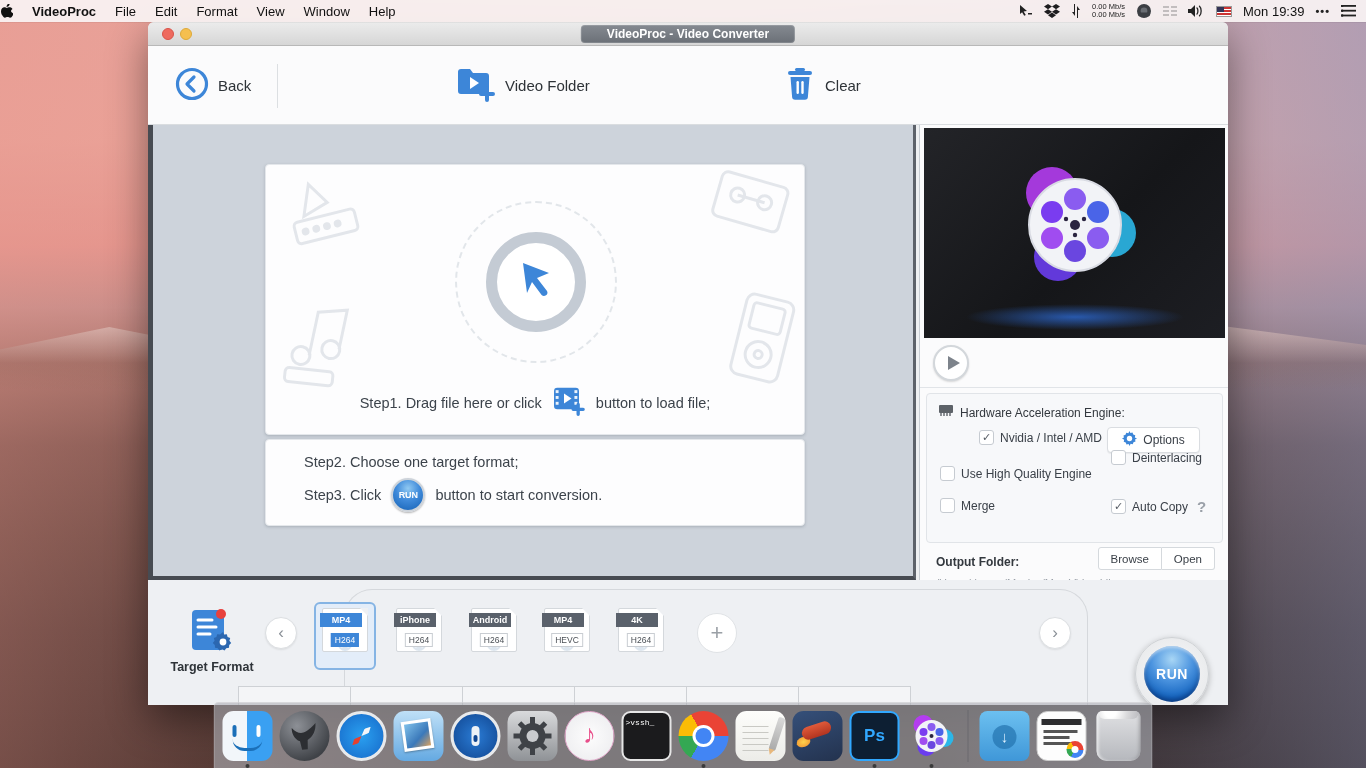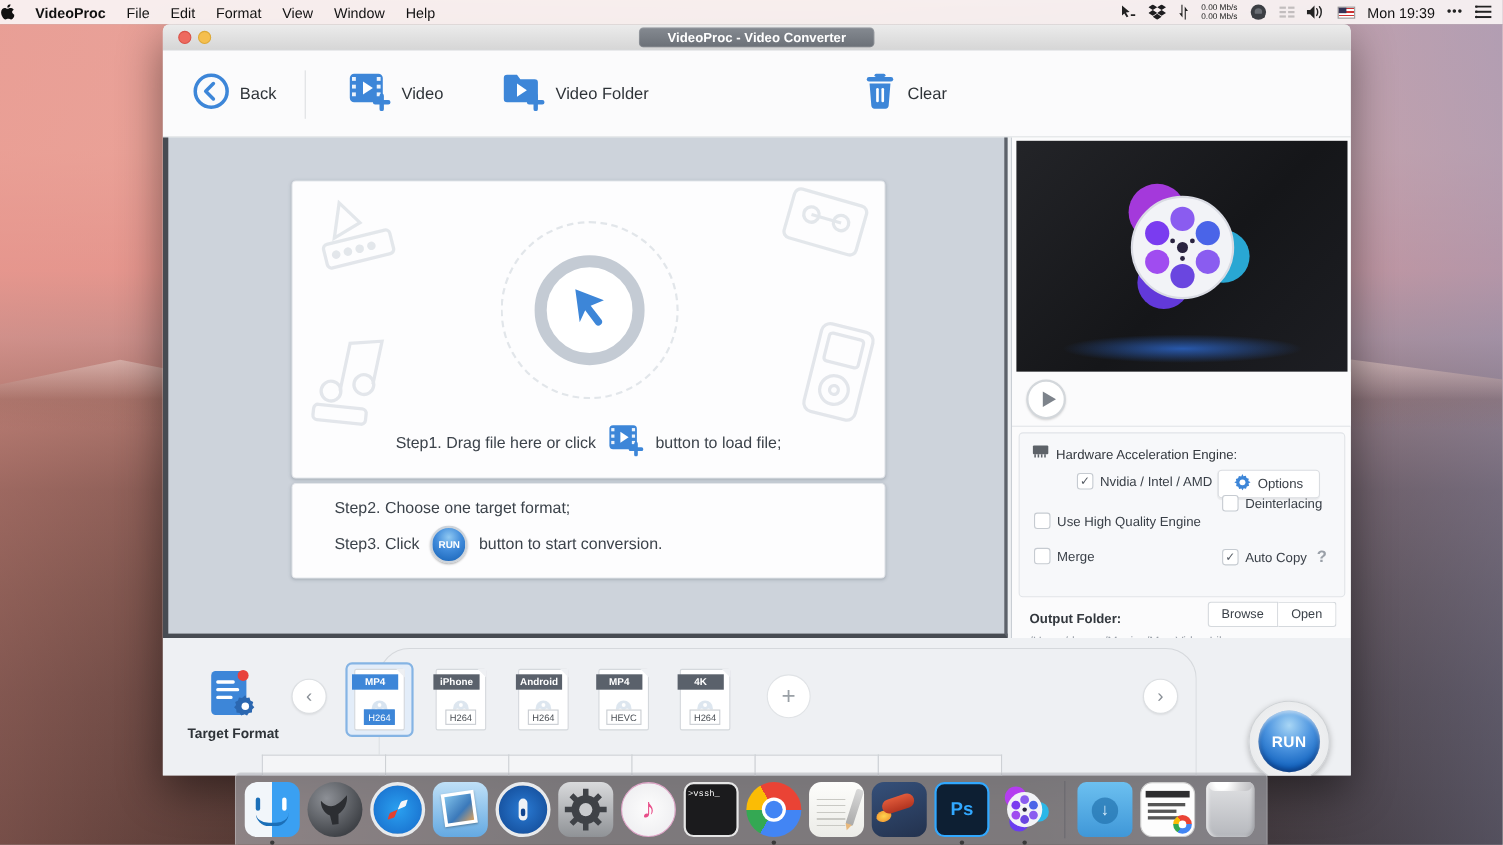--- a/index.html
+++ b/index.html
@@ -102,21 +102,21 @@
   
   .bottom-strip { position:absolute; left:0; top:558px; width:1080px; height:125px; background:#eef0f3; }
   .strip-outline { position:absolute; left:196px; top:9px; width:744px; height:120px;
     border:1px solid #d5d8dc; border-bottom:none; border-radius:28px 28px 0 0; }
   .tf-icon { position:absolute; left:42px; top:26px; }
   .tf-label { position:absolute; left:0px; top:80px; width:128px; text-align:center; font-size:12.5px; font-weight:bold; color:#2e3338; }
   .chev-btn { position:absolute; top:37px; width:32px; height:32px; border-radius:50%; background:#fff; border:1px solid #dcdfe2;
     display:flex; align-items:center; justify-content:center; color:#8a9097; font-size:17px; box-shadow:0 1px 2px rgba(0,0,0,.08); }
   .chev-left { left:117px; } .chev-right { left:891px; }
 
-  .fmt-card { position:absolute; top:28px; width:46px; height:56px; background:#fff; border:1px solid #d4d8dc; border-radius:2px; }
+  .fmt-card { position:absolute; top:28px; width:46px; height:44px; background:#fff; border:1px solid #d4d8dc; border-radius:2px; }
   .fmt-card .fold { position:absolute; right:-1px; top:-1px; width:0; height:0; border-top:8px solid #eef0f3; border-left:8px solid transparent; }
   .fmt-head { position:absolute; left:-3px; top:4px; right:5px; height:14px; background:#5a616b; color:#fff; font-size:9px; font-weight:bold;
     display:flex; align-items:center; justify-content:center; }
   .fmt-foot { position:absolute; left:50%; bottom:4px; transform:translateX(-50%); background:#fff; border:1px solid #c9cdd2; font-size:8.5px; color:#4a4f55; padding:1px 3px; white-space:nowrap; }
   .fmt-reel { position:absolute; left:50%; top:27px; transform:translateX(-50%); opacity:.55; }
   .sel-wrap { position:absolute; left:166px; top:22px; width:62px; height:68px; background:#e3edf9; border:2px solid #85b4e4; border-radius:6px; }
   .sel-wrap .fmt-card { left:6px; top:4px; }
   .sel-wrap .fmt-head { background:#3d86d8; }
   .sel-wrap .fmt-foot { background:#3d86d8; color:#fff; border-color:#3d86d8; }
   .add-btn { position:absolute; left:549px; top:33px; width:40px; height:40px; border-radius:50%; background:#fff; border:1px solid #e0e3e6;
@@ -280,36 +280,20 @@
       <span>
         <svg width="34" height="34" viewBox="0 0 34 34">
             <circle cx="17" cy="17" r="14.5" fill="none" stroke="#3d86d8" stroke-width="3.2"></circle>
             <path d="M19 10l-7 7 7 7" fill="none" stroke="#3d86d8" stroke-width="3.2" stroke-linecap="round" stroke-linejoin="round"></path>
           </svg>
       </span>
       <span class="tb-label">Back</span>
     </div>
     <div class="tb-divider"></div>
 
-    <div class="tb-item" style="left:168px;">
-      <span>
-        <svg width="40" height="36" viewBox="0 0 40 36">
-            <rect x="2" y="2" width="30" height="26" rx="4" fill="#3d86d8"></rect>
-            <rect x="4" y="5" width="3.5" height="3.5" fill="#fff" opacity=".9"></rect>
-            <rect x="4" y="12" width="3.5" height="3.5" fill="#fff" opacity=".9"></rect>
-            <rect x="4" y="19" width="3.5" height="3.5" fill="#fff" opacity=".9"></rect>
-            <rect x="26.5" y="5" width="3.5" height="3.5" fill="#fff" opacity=".9"></rect>
-            <rect x="26.5" y="12" width="3.5" height="3.5" fill="#fff" opacity=".9"></rect>
-            <rect x="26.5" y="19" width="3.5" height="3.5" fill="#fff" opacity=".9"></rect>
-            <path d="M14 9l9 6-9 6z" fill="#fff"></path>
-            <path d="M31 22v12M25 28h12" stroke="#3d86d8" stroke-width="4" stroke-linecap="round"></path>
-          </svg>
-      </span>
-      <span class="tb-label">Video</span>
-    </div>
 
     <div class="tb-item" style="left:308px;">
       <span>
         <svg width="40" height="36" viewBox="0 0 40 36">
             <path d="M2 6a3 3 0 013-3h9l3 4h13a3 3 0 013 3v15a3 3 0 01-3 3H5a3 3 0 01-3-3z" fill="#3d86d8"></path>
             <path d="M14 11l9 6-9 6z" fill="#fff"></path>
             <path d="M31 22v12M25 28h12" stroke="#3d86d8" stroke-width="4" stroke-linecap="round"></path>
           </svg>
       </span>
       <span class="tb-label">Video Folder</span>

